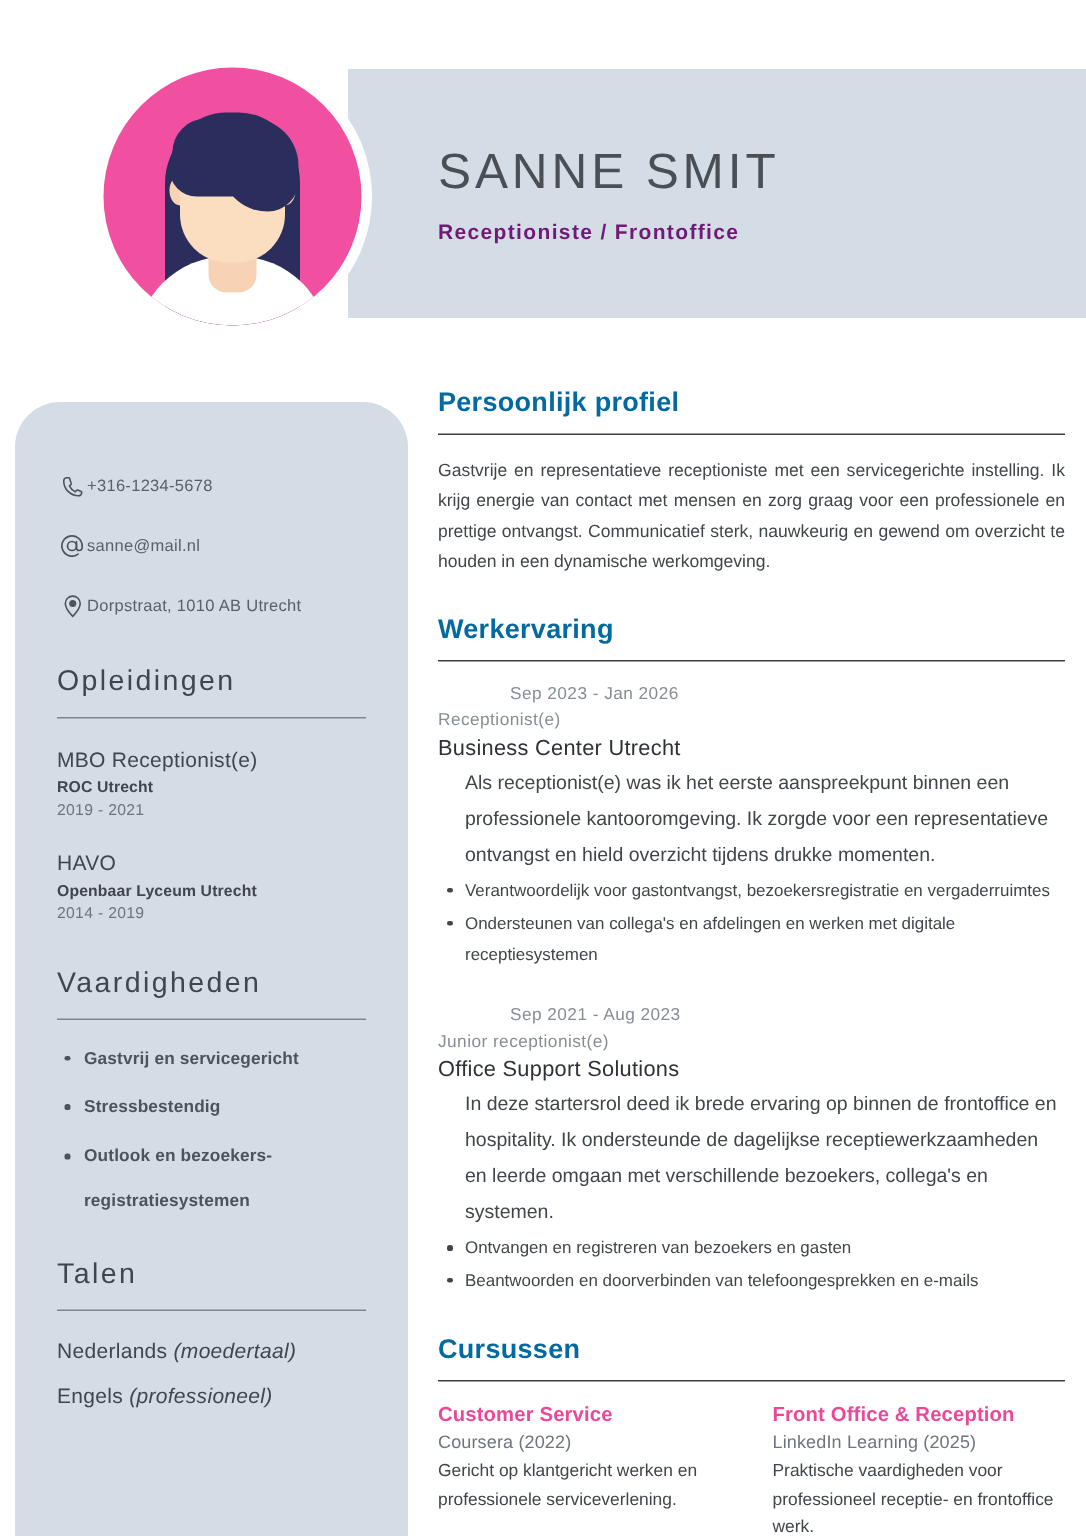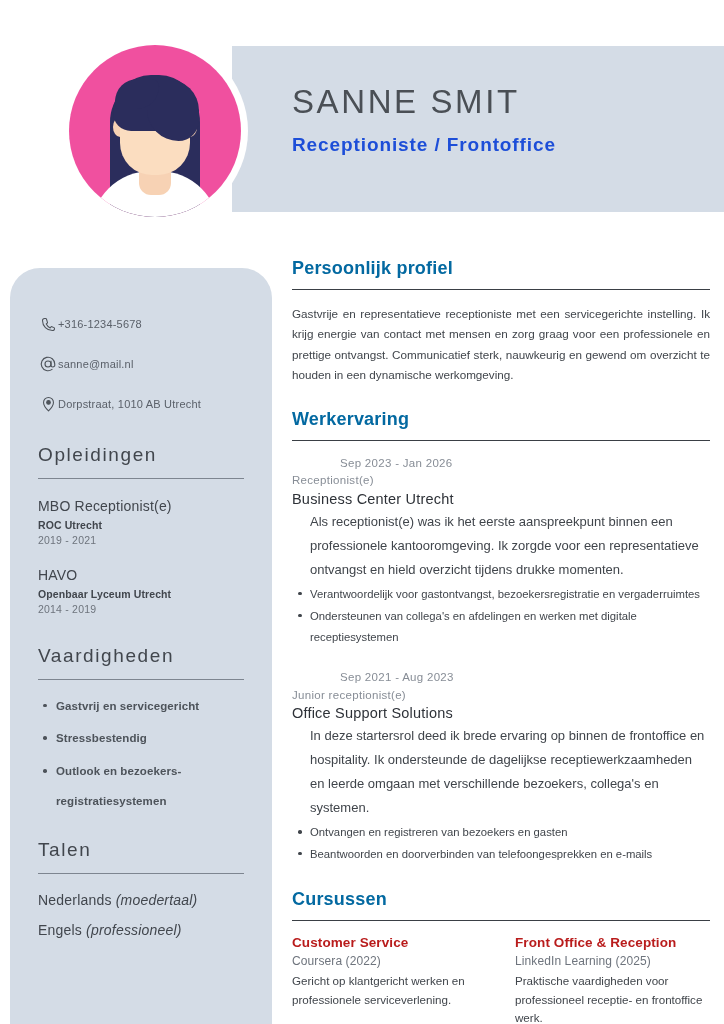--- a/index.html
+++ b/index.html
@@ -26,39 +26,39 @@
     left: 232px;
     top: 46px;
     width: 492px;
     height: 166px;
     background: #d4dce6;
   }
 
   .header-text {
     position: absolute;
     left: 292px;
-    top: 84px;
+    top: 96px;
     width: 420px;
   }
 
   .name {
     font-size: 33px;
     letter-spacing: 2.6px;
     color: #4a4f55;
     font-weight: 400;
     line-height: 1.1;
     white-space: nowrap;
   }
 
   .job-title {
     margin-top: 14px;
-    font-size: 19px;
+    font-size: 14px;
     font-weight: 700;
     letter-spacing: 0.9px;
-    color: #1d4ed8;
+    color: #701a75;
     white-space: nowrap;
   }
 
   
   .avatar-wrap {
     position: absolute;
     left: 62px;
     top: 38px;
     width: 186px;
     height: 186px;
@@ -322,21 +322,21 @@
     display: flex;
     gap: 28px;
   }
   .course {
     flex: 1 1 0;
     min-width: 0;
   }
   .course-name {
     font-size: 13.5px;
     font-weight: 700;
-    color: #b91c1c;
+    color: #ec4899;
     letter-spacing: 0.1px;
     margin-bottom: 4px;
   }
   .course-provider {
     font-size: 12px;
     color: #6e747d;
     margin-bottom: 4px;
     letter-spacing: 0.1px;
   }
   .course-desc {

